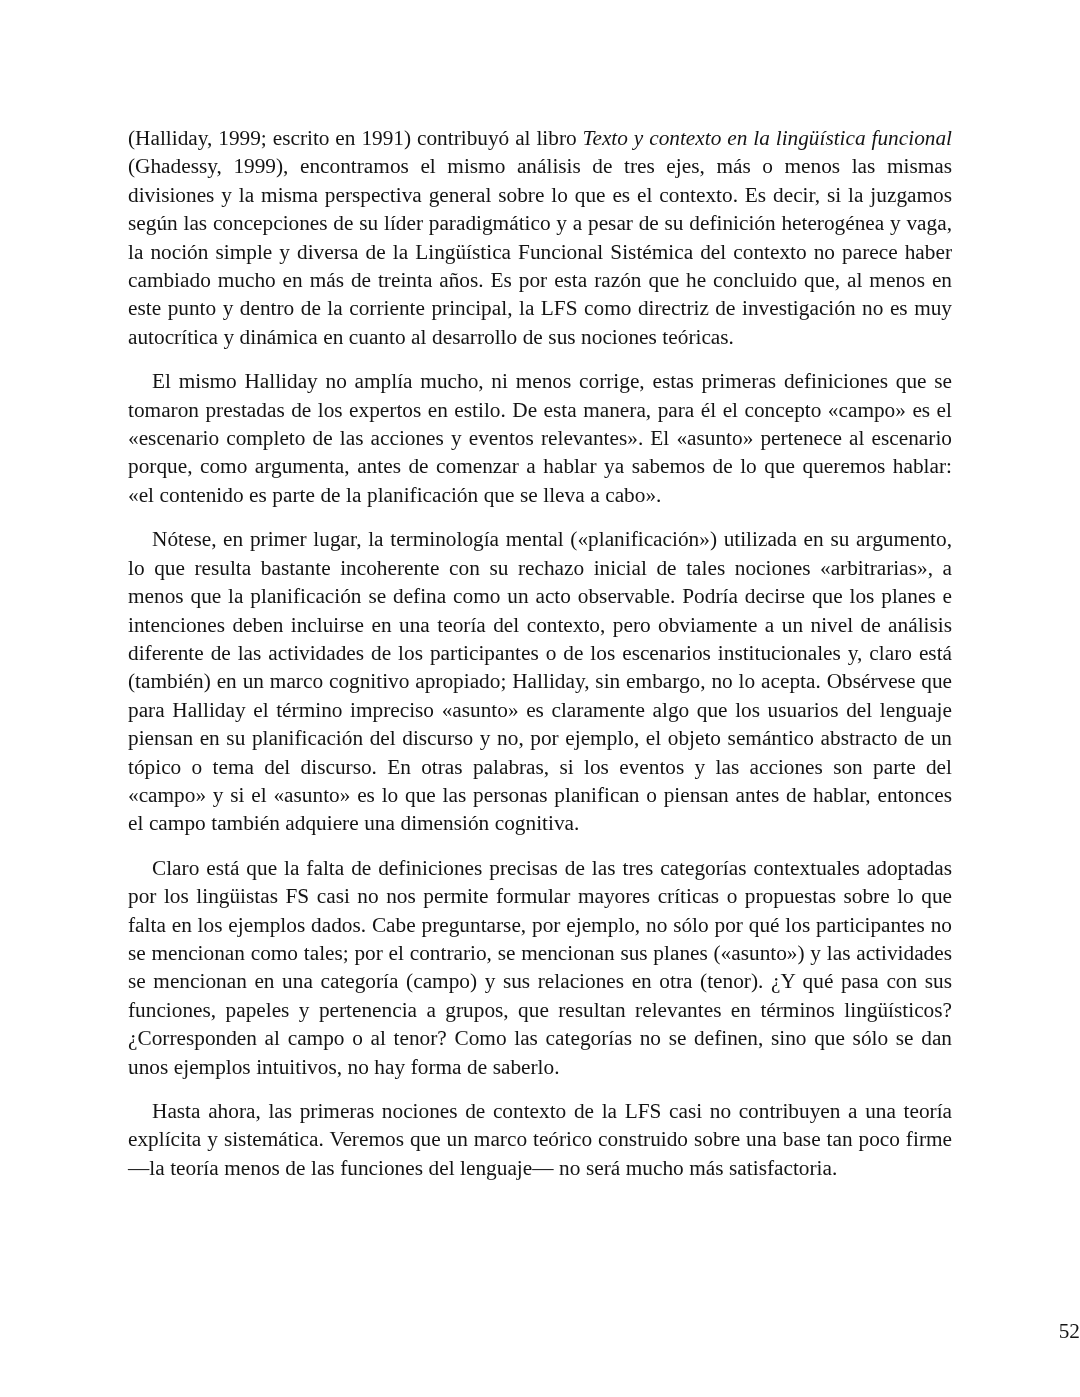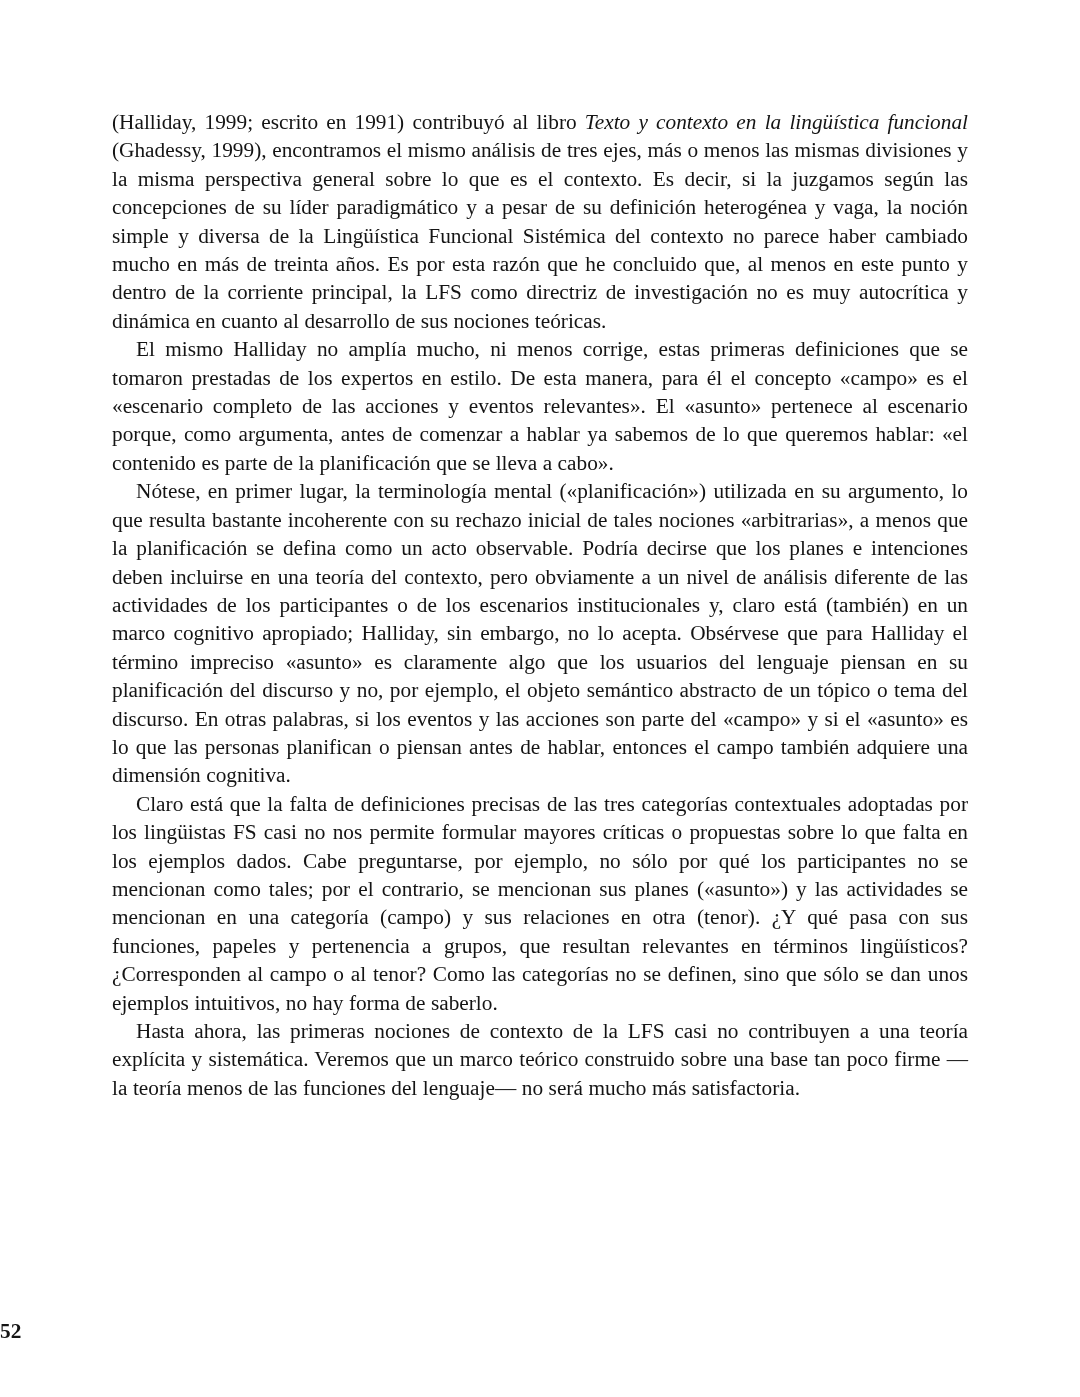--- a/index.html
+++ b/index.html
@@ -17,21 +17,21 @@
     box-sizing: border-box;
     overflow: hidden;
   }
   .text-column {
     position: absolute;
     left: 112px;
     top: 108px;
     width: 856px;
   }
   .para {
-    margin: 0;
+    margin: 16px;
     font-family: "Liberation Serif", "DejaVu Serif", serif;
     font-size: 21.3px;
     line-height: 28.4px;
     color: #141414;
     text-align: justify;
     text-justify: inter-word;
     -webkit-hyphens: none;
     hyphens: none;
     word-spacing: 0.01em;
   }
@@ -39,26 +39,25 @@
     text-indent: 24px;
   }
   .para em {
     font-style: italic;
   }
   .page-number {
     position: absolute;
     left: 0;
     right: 0;
     top: 1318px;
-    text-align: left;
+    text-align: right;
     font-family: "Liberation Serif", "DejaVu Serif", serif;
     font-size: 21.3px;
     line-height: 26px;
     color: #141414;
-    font-weight: bold;
   }
 </style>
 </head>
 <body>
 
 <div class="page">
 
   <div class="text-column">
       <p class="para" style="text-indent: 0px;"><span>(Halliday, 1999; escrito en 1991) contribuyó al libro </span><em>Texto y contexto en la lingüística funcional</em><span> (Ghadessy, 1999), encontramos el mismo análisis de tres ejes, más o menos las mismas divisiones y la misma perspectiva general sobre lo que es el contexto. Es decir, si la juzgamos según las concepciones de su líder paradigmático y a pesar de su definición heterogénea y vaga, la noción simple y diversa de la Lingüística Funcional Sistémica del contexto no parece haber cambiado mucho en más de treinta años. Es por esta razón que he concluido que, al menos en este punto y dentro de la corriente principal, la LFS como directriz de investigación no es muy autocrítica y dinámica en cuanto al desarrollo de sus nociones teóricas.</span></p>
       <p class="para"><span>El mismo Halliday no amplía mucho, ni menos corrige, estas primeras definiciones que se tomaron prestadas de los expertos en estilo. De esta manera, para él el concepto «campo» es el «escenario completo de las acciones y eventos relevantes». El «asunto» pertenece al escenario porque, como argumenta, antes de comenzar a hablar ya sabemos de lo que queremos hablar: «el contenido es parte de la planificación que se lleva a cabo».</span></p>

